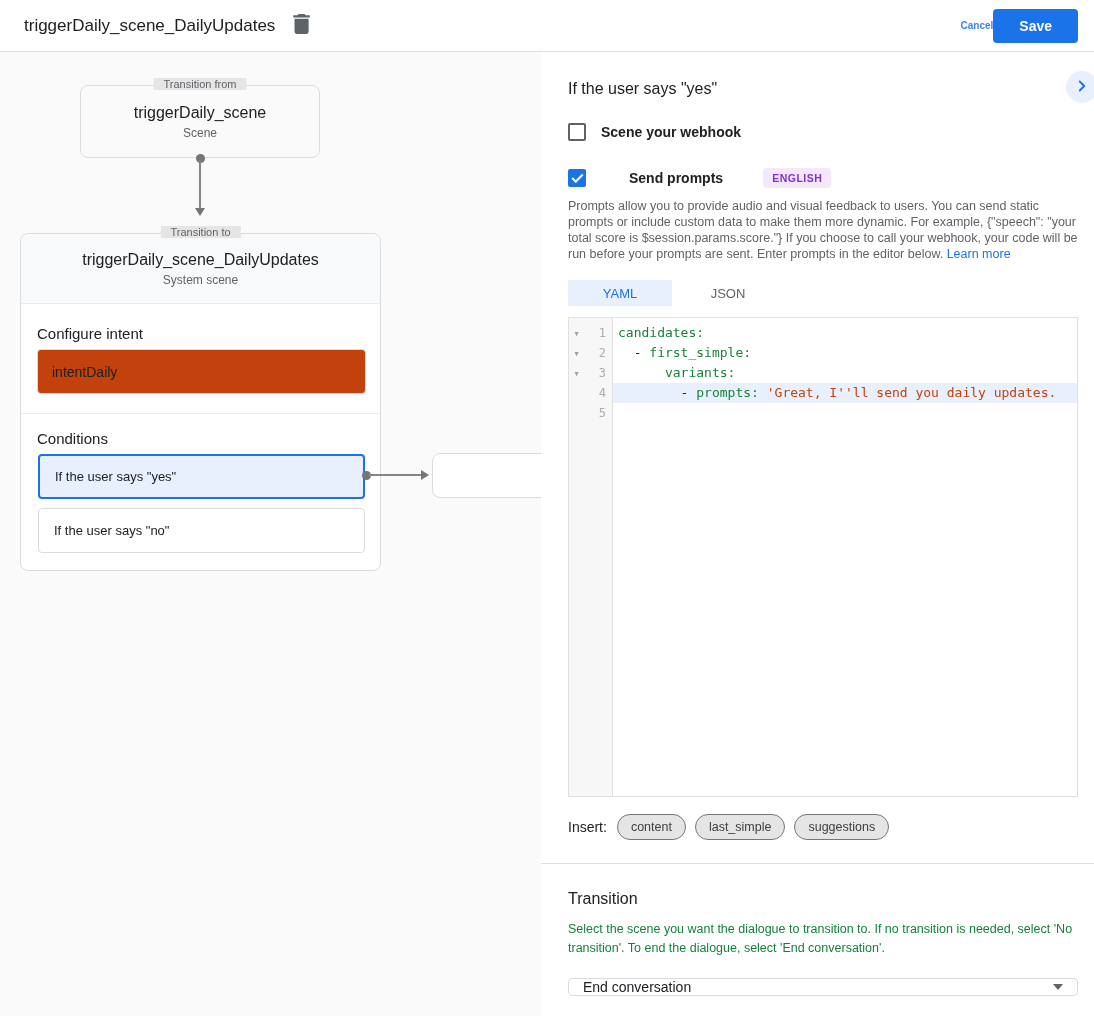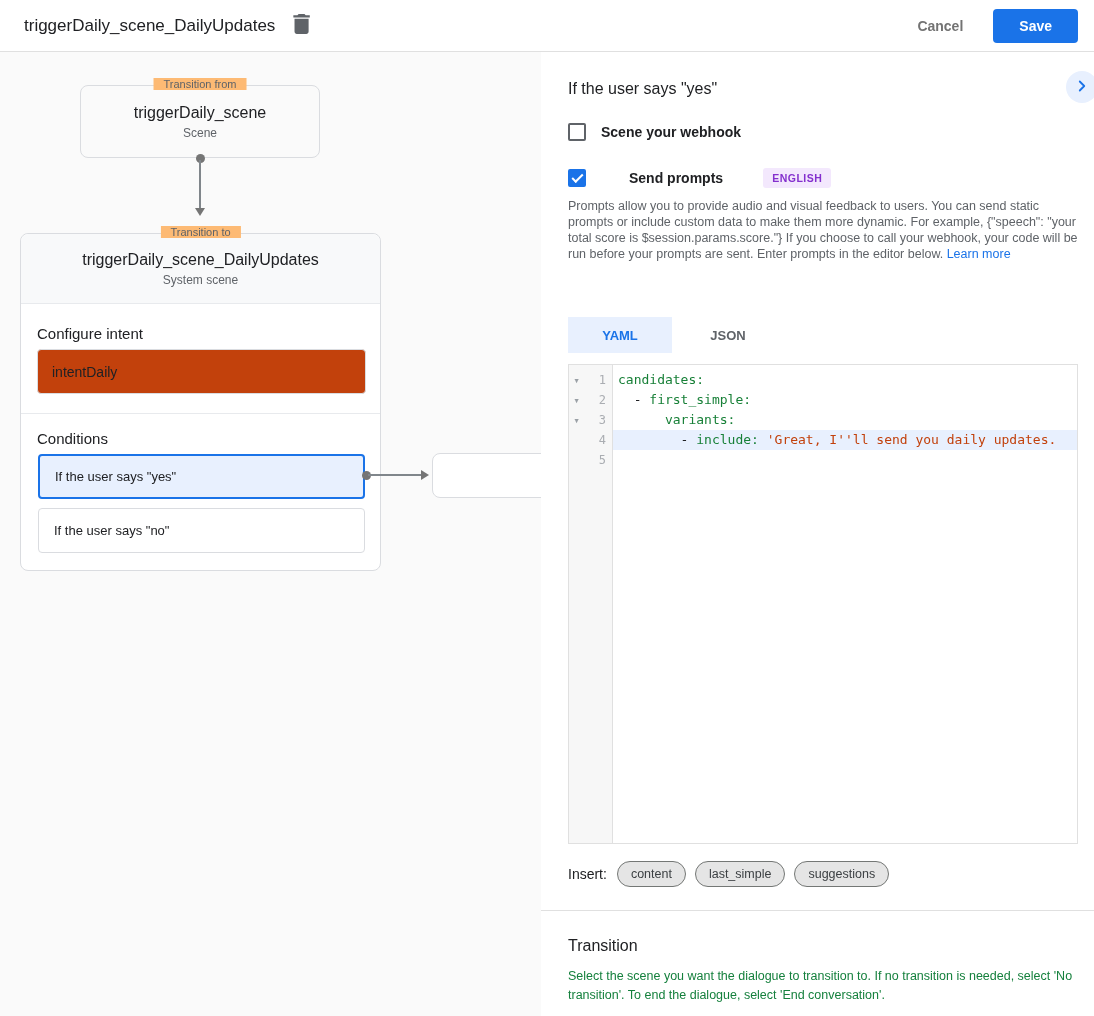--- a/index.html
+++ b/index.html
@@ -13,31 +13,31 @@
 
   
   .topbar {
     position: absolute; left: 0; top: 0; width: 1094px; height: 52px;
     background: #fff; border-bottom: 1px solid #e0e0e0;
     display: flex; align-items: center; padding: 0 16px 0 24px;
   }
   .page-title { font-size: 17px; color: #202124; }
   .trash-btn { margin-left: 18px; background: none; border: none; cursor: pointer; display: flex; align-items: center; }
   .topbar-spacer { flex: 1; }
-  .cancel-btn { background: none; border: none; color: #737373; font-size: 14px; font-weight: bold; cursor: pointer; margin-right: 30px; font-family: inherit; }
+  .cancel-btn { background: none; border: none; color: #3b82f6; font-size: 10px; font-weight: bold; cursor: pointer; font-family: inherit; }
   .save-btn { background: #1a73e8; color: #fff; border: none; border-radius: 4px; font-size: 14px; font-weight: bold; padding: 9px 26px; cursor: pointer; font-family: inherit; }
 
   
   .left-panel {
     position: absolute; left: 0; top: 52px; width: 541px; height: 964px;
     background: #fafafa; overflow: hidden;
   }
   .legend {
     position: absolute; top: -8px; left: 50%; transform: translateX(-50%);
-    background: #fdba74; padding: 0 10px; font-size: 11px; color: #5f6368; white-space: nowrap;
+    background: #e5e5e5; padding: 0 10px; font-size: 11px; color: #5f6368; white-space: nowrap;
   }
   .from-box {
     position: absolute; left: 80px; top: 33px; width: 240px; height: 73px;
     border: 1px solid #dadce0; border-radius: 8px;
     display: flex; flex-direction: column; align-items: center; justify-content: center;
   }
   .node-title { font-size: 16px; color: #202124; }
   .node-sub { font-size: 12px; color: #5f6368; margin-top: 4px; }
 
   .dot { position: absolute; width: 9px; height: 9px; border-radius: 50%; background: #757575; }
@@ -97,21 +97,21 @@
   .check-label { margin-left: 15px; font-size: 14px; font-weight: bold; color: #202124; }
   .lang-badge {
     margin-left: 12px; background: #f3e8fd; color: #8430ce;
     font-size: 10.5px; font-weight: bold; letter-spacing: 0.5px;
     padding: 4px 9px; border-radius: 3px;
   }
   .desc { margin-top: 10px; font-size: 12.5px; line-height: 16px; color: #5f6368; width: 510px; }
   .link { color: #1a73e8; text-decoration: none; cursor: pointer; }
 
   .tabs { margin-top: 18px; display: flex; }
-  .tab { height: 36px; display: flex; align-items: center; justify-content: center; font-size: 13px; font-weight: bold; cursor: pointer; margin-top: 37px; }
+  .tab { height: 26px; display: flex; align-items: center; justify-content: center; font-size: 13px; font-weight: normal; cursor: pointer; }
   .tab-yaml { width: 104px; background: #e8f0fe; color: #1a73e8; }
   .tab-json { width: 112px; color: #5f6368; }
 
   .editor {
     margin-top: 11px; width: 510px; height: 480px;
     border: 1px solid #e0e0e0; display: flex; background: #fff;
     font-family: "DejaVu Sans Mono", monospace; font-size: 13px; line-height: 20px;
   }
   .gutter { width: 44px; background: #f7f7f7; border-right: 1px solid #e0e0e0; padding-top: 5px; }
   .gutter-cell { height: 20px; display: flex; align-items: center; }
@@ -248,21 +248,21 @@
       </div>
       <div class="gutter-cell">
         <span class="fold"></span>
         <span class="lineno">5</span>
       </div>
     </div>
     <div class="code-col">
       <div class="code-line"><span class="tok-key">candidates:</span></div>
       <div class="code-line"><span class="tok-plain">  - </span><span class="tok-key">first_simple:</span></div>
       <div class="code-line"><span class="tok-plain">      </span><span class="tok-key">variants:</span></div>
-      <div class="code-line hl"><span class="tok-plain">        - </span><span class="tok-key">include: </span><span class="tok-str">'Great, I''ll send you daily updates.</span></div>
+      <div class="code-line hl"><span class="tok-plain">        - </span><span class="tok-key">prompts: </span><span class="tok-str">'Great, I''ll send you daily updates.</span></div>
       <div class="code-line"></div>
     </div>
   </div>
 
   <div class="insert-row">
     <span class="insert-label">Insert:</span>
     <button class="chip">content</button>
     <button class="chip">last_simple</button>
     <button class="chip">suggestions</button>
   </div>

